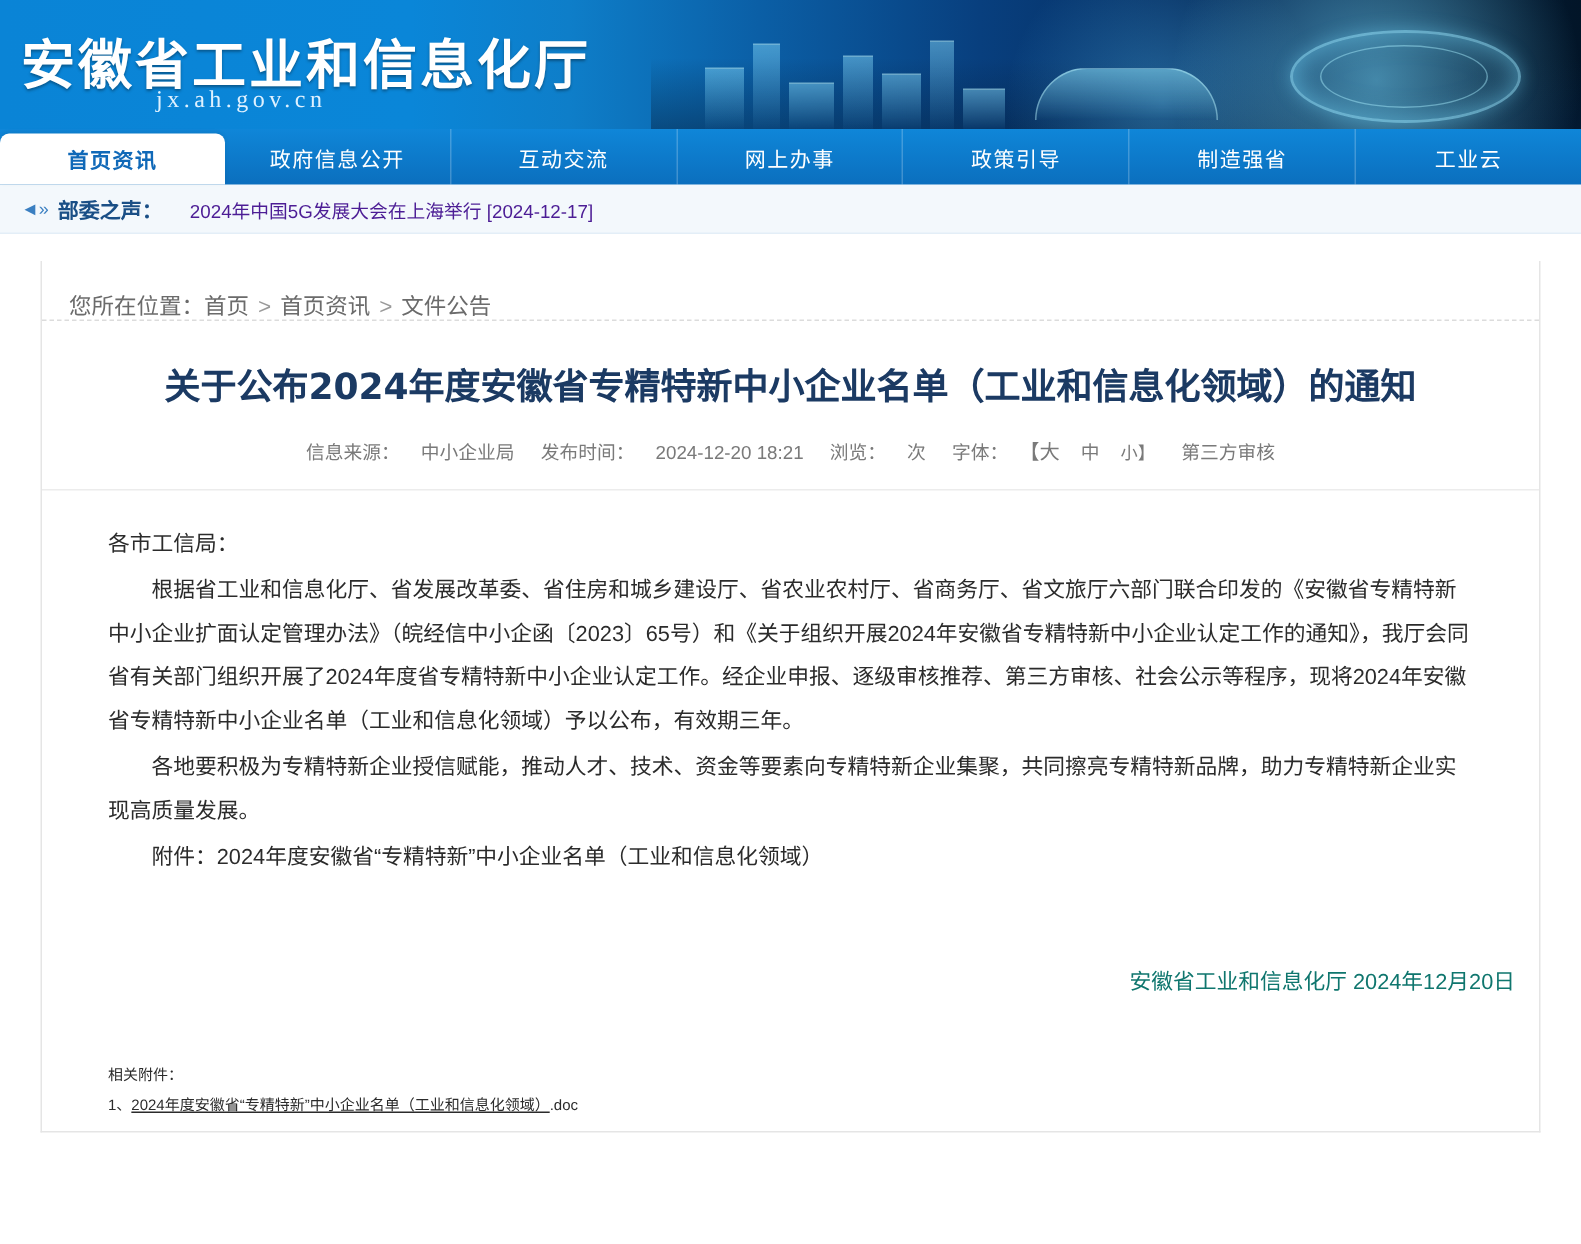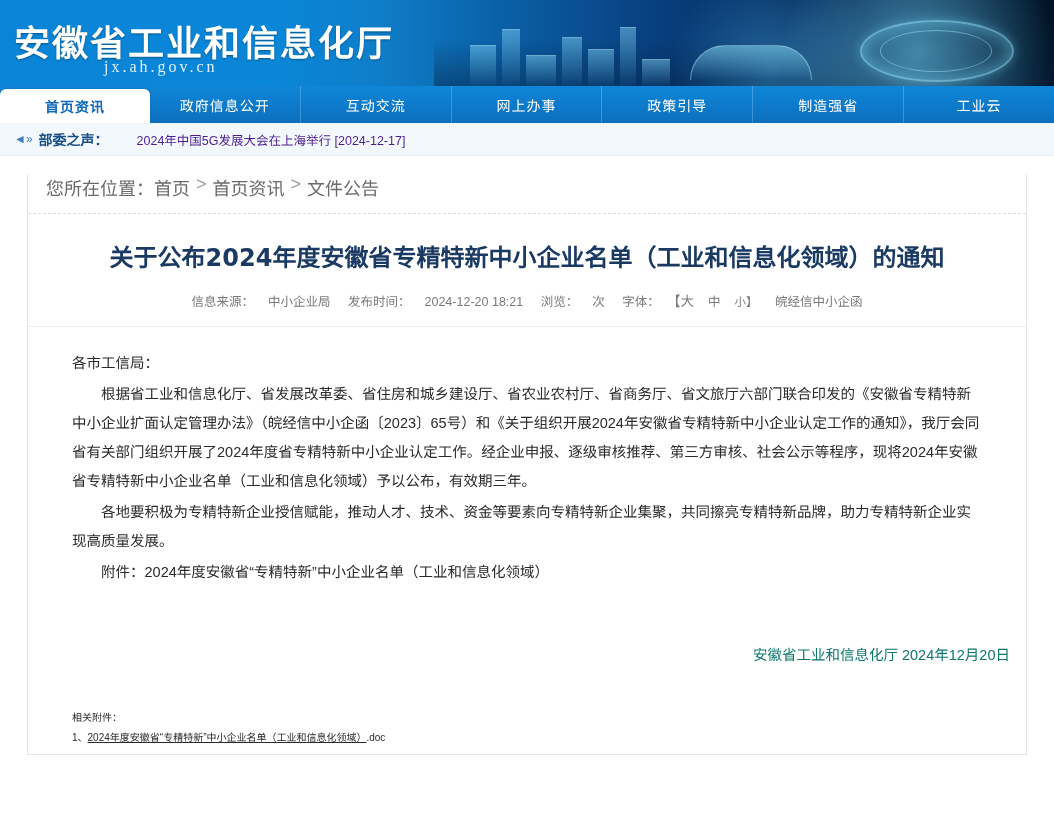--- a/index.html
+++ b/index.html
@@ -139,21 +139,21 @@
   }
   .notice .speaker {
     color: #3a7fc1;
     font-size: 12px;
     margin-right: 6px;
   }
   .notice .label {
     color: #1a4f86;
     font-weight: bold;
     font-size: 14px;
-    margin-right: 28px;
+    margin-right: 18px;
   }
   .notice .text {
     color: #4c1d95;
     font-size: 12.5px;
   }
 
   
   .wrap {
     width: 1054px;
     background: #ffffff;
@@ -164,23 +164,23 @@
     margin: 0 auto;
     width: 1000px;
     border: 1px solid #e5e5e5;
     border-top: none;
     box-sizing: border-box;
     background: #fff;
   }
   .crumb {
     height: 40px;
     display: flex;
-    align-items: flex-start;
+    align-items: flex-end;
     padding: 0 18px;
-    font-size: 18px;
+    font-size: 15px;
     color: #6b6b6b;
     border-bottom: 1px dashed #dcdcdc;
     box-sizing: border-box;
   }
   .crumb a { color: #6b6b6b; text-decoration: none; }
   .crumb .sep { margin: 0 6px; color: #9a9a9a; }
 
   .doc-title {
     text-align: center;
     font-size: 24px;
@@ -296,21 +296,21 @@
       <a href="#">文件公告</a>
     </div>
 
     <div class="doc-title">关于公布2024年度安徽省专精特新中小企业名单（工业和信息化领域）的通知</div>
 
     <div class="meta">
       <span>信息来源：</span><span>中小企业局</span>
       <span>发布时间：</span><span>2024-12-20 18:21</span>
       <span>浏览：</span><span>次</span>
       <span>字体：</span><span class="fs-big clickable">【大</span><span class="fs-mid clickable">中</span><span class="fs-sml clickable">小】</span>
-      <span class="clickable">皖经信中小企函</span>
+      <span class="clickable">第三方审核</span>
     </div>
 
     <div class="body">
       <p class="salutation">各市工信局：</p>
       <p class="indent">根据省工业和信息化厅、省发展改革委、省住房和城乡建设厅、省农业农村厅、省商务厅、省文旅厅六部门联合印发的《安徽省专精特新中小企业扩面认定管理办法》（皖经信中小企函〔2023〕65号）和《关于组织开展2024年安徽省专精特新中小企业认定工作的通知》，我厅会同省有关部门组织开展了2024年度省专精特新中小企业认定工作。经企业申报、逐级审核推荐、第三方审核、社会公示等程序，现将2024年安徽省专精特新中小企业名单（工业和信息化领域）予以公布，有效期三年。</p>
       <p class="indent">各地要积极为专精特新企业授信赋能，推动人才、技术、资金等要素向专精特新企业集聚，共同擦亮专精特新品牌，助力专精特新企业实现高质量发展。</p>
       <p class="attach-line">附件：2024年度安徽省“专精特新”中小企业名单（工业和信息化领域）</p>
 
       <div class="sign">
         <div class="shift">安徽省工业和信息化厅</div>

